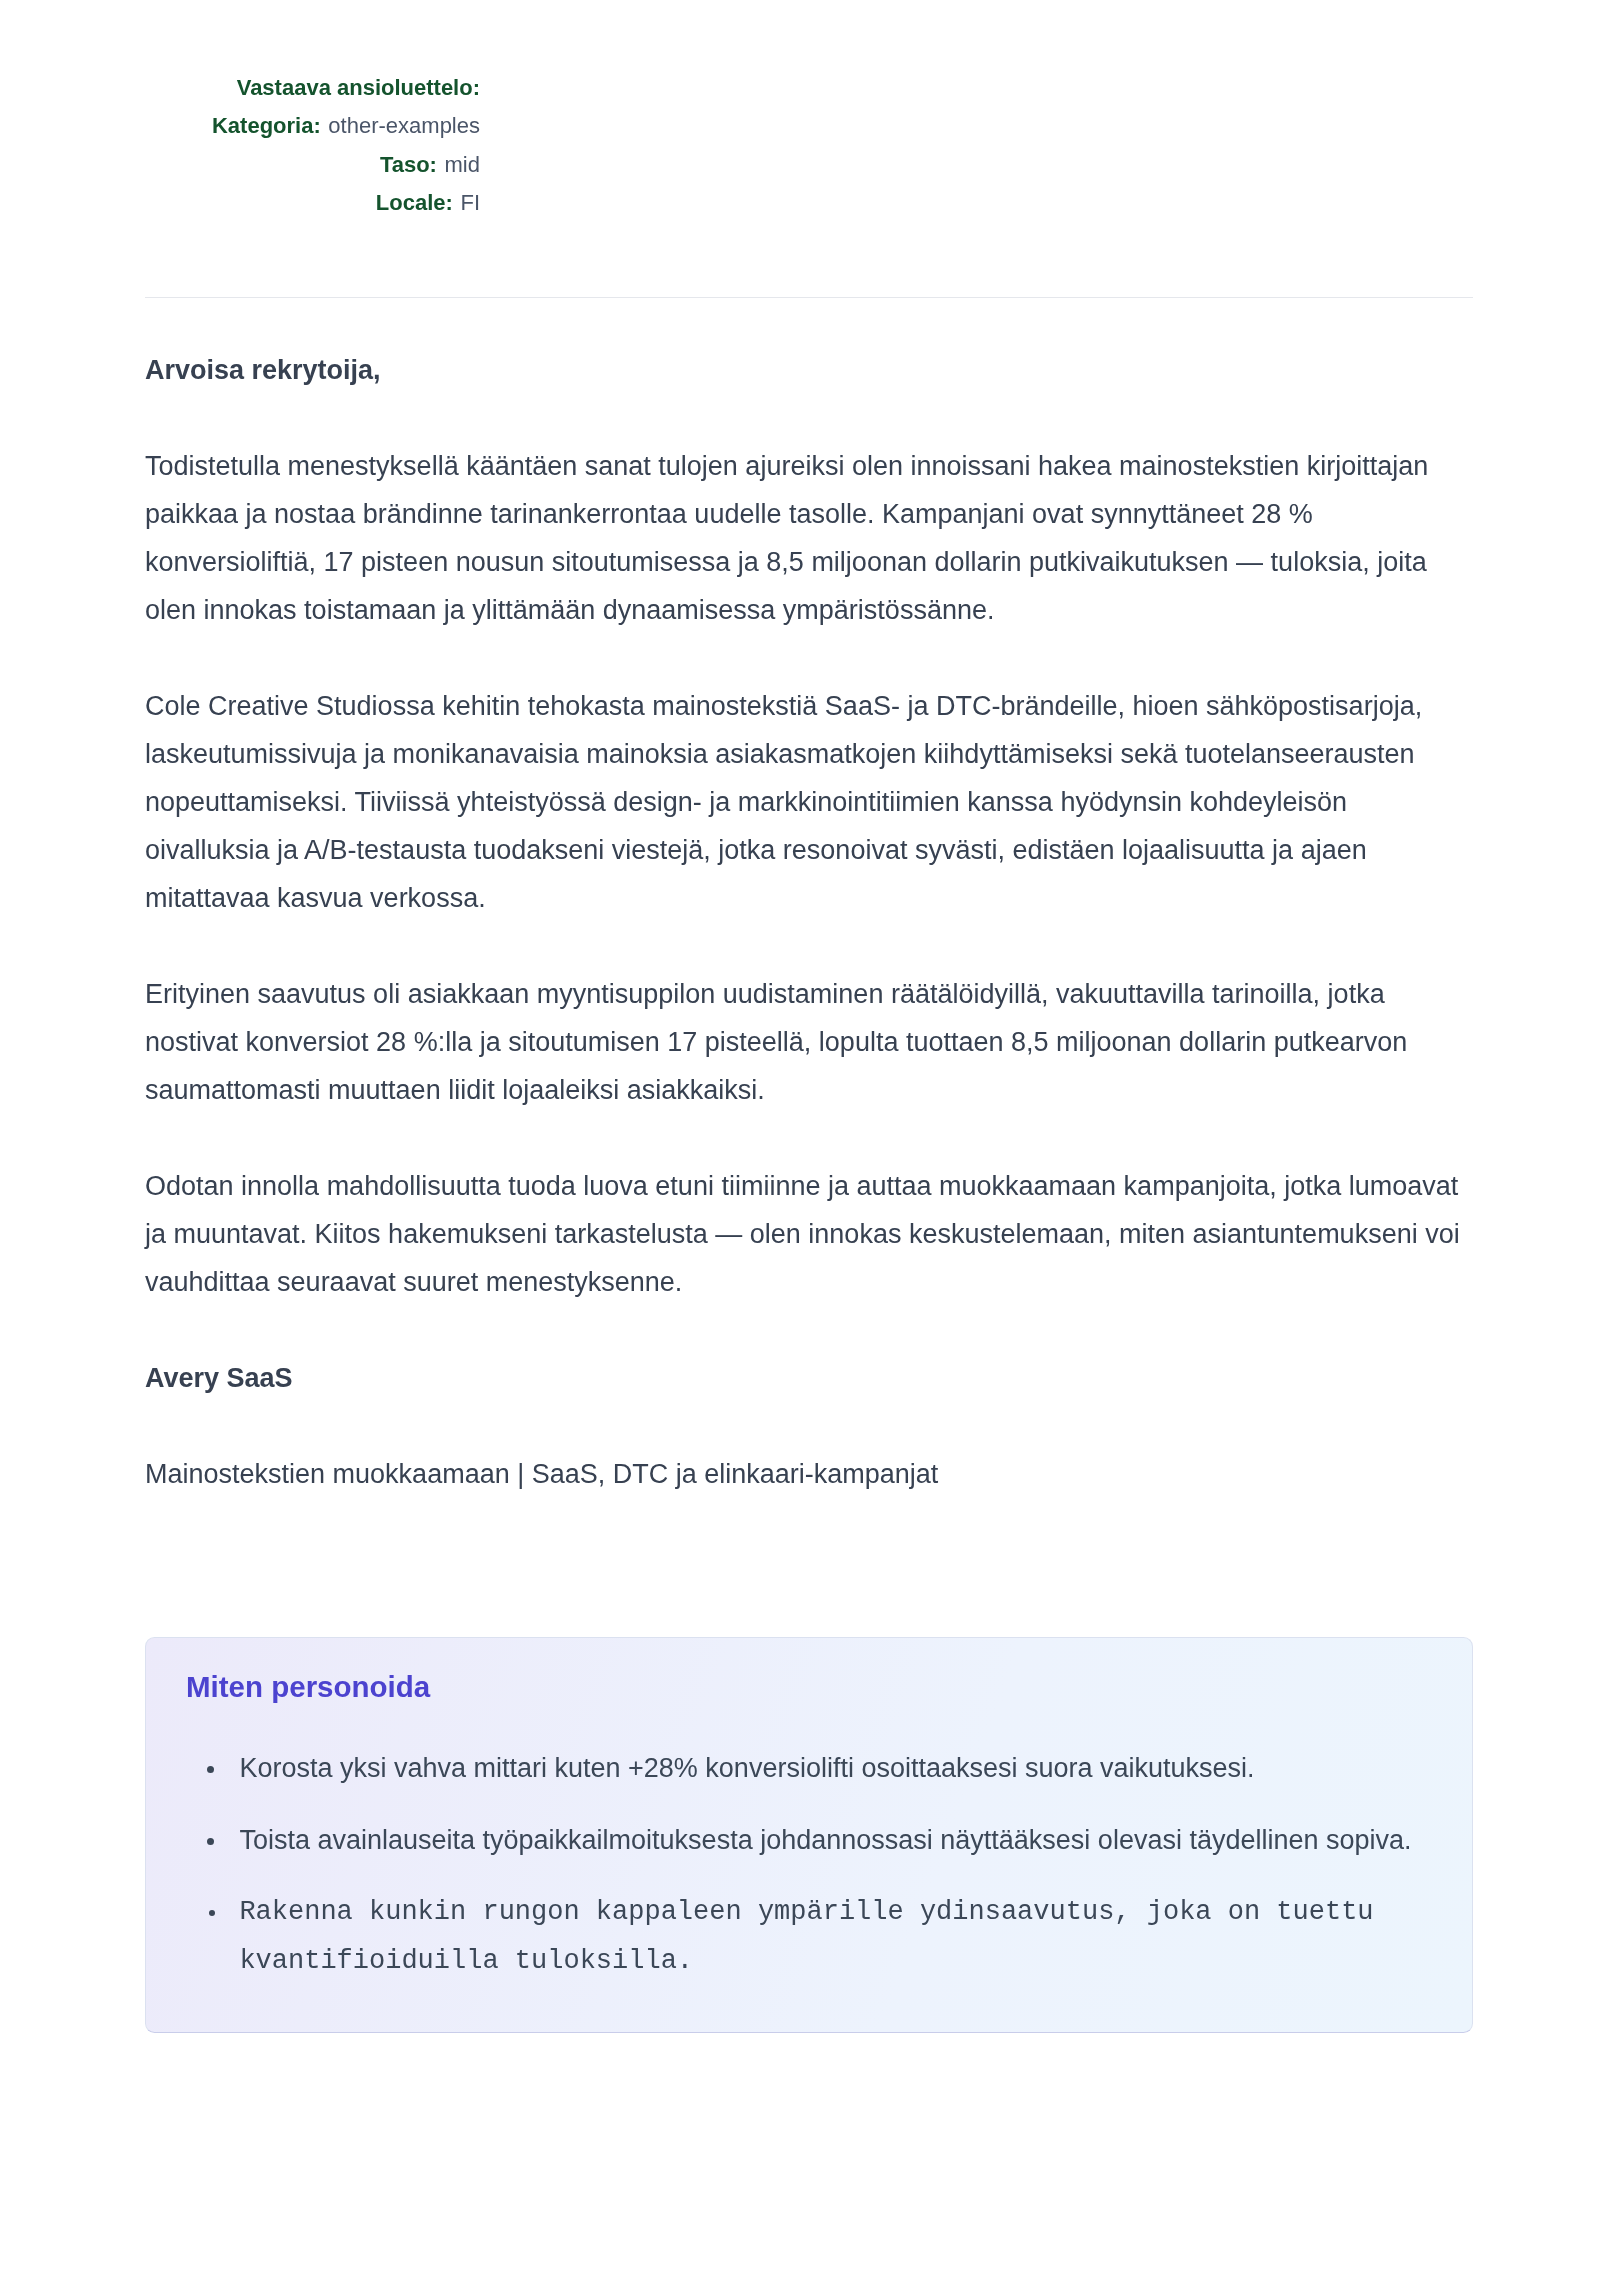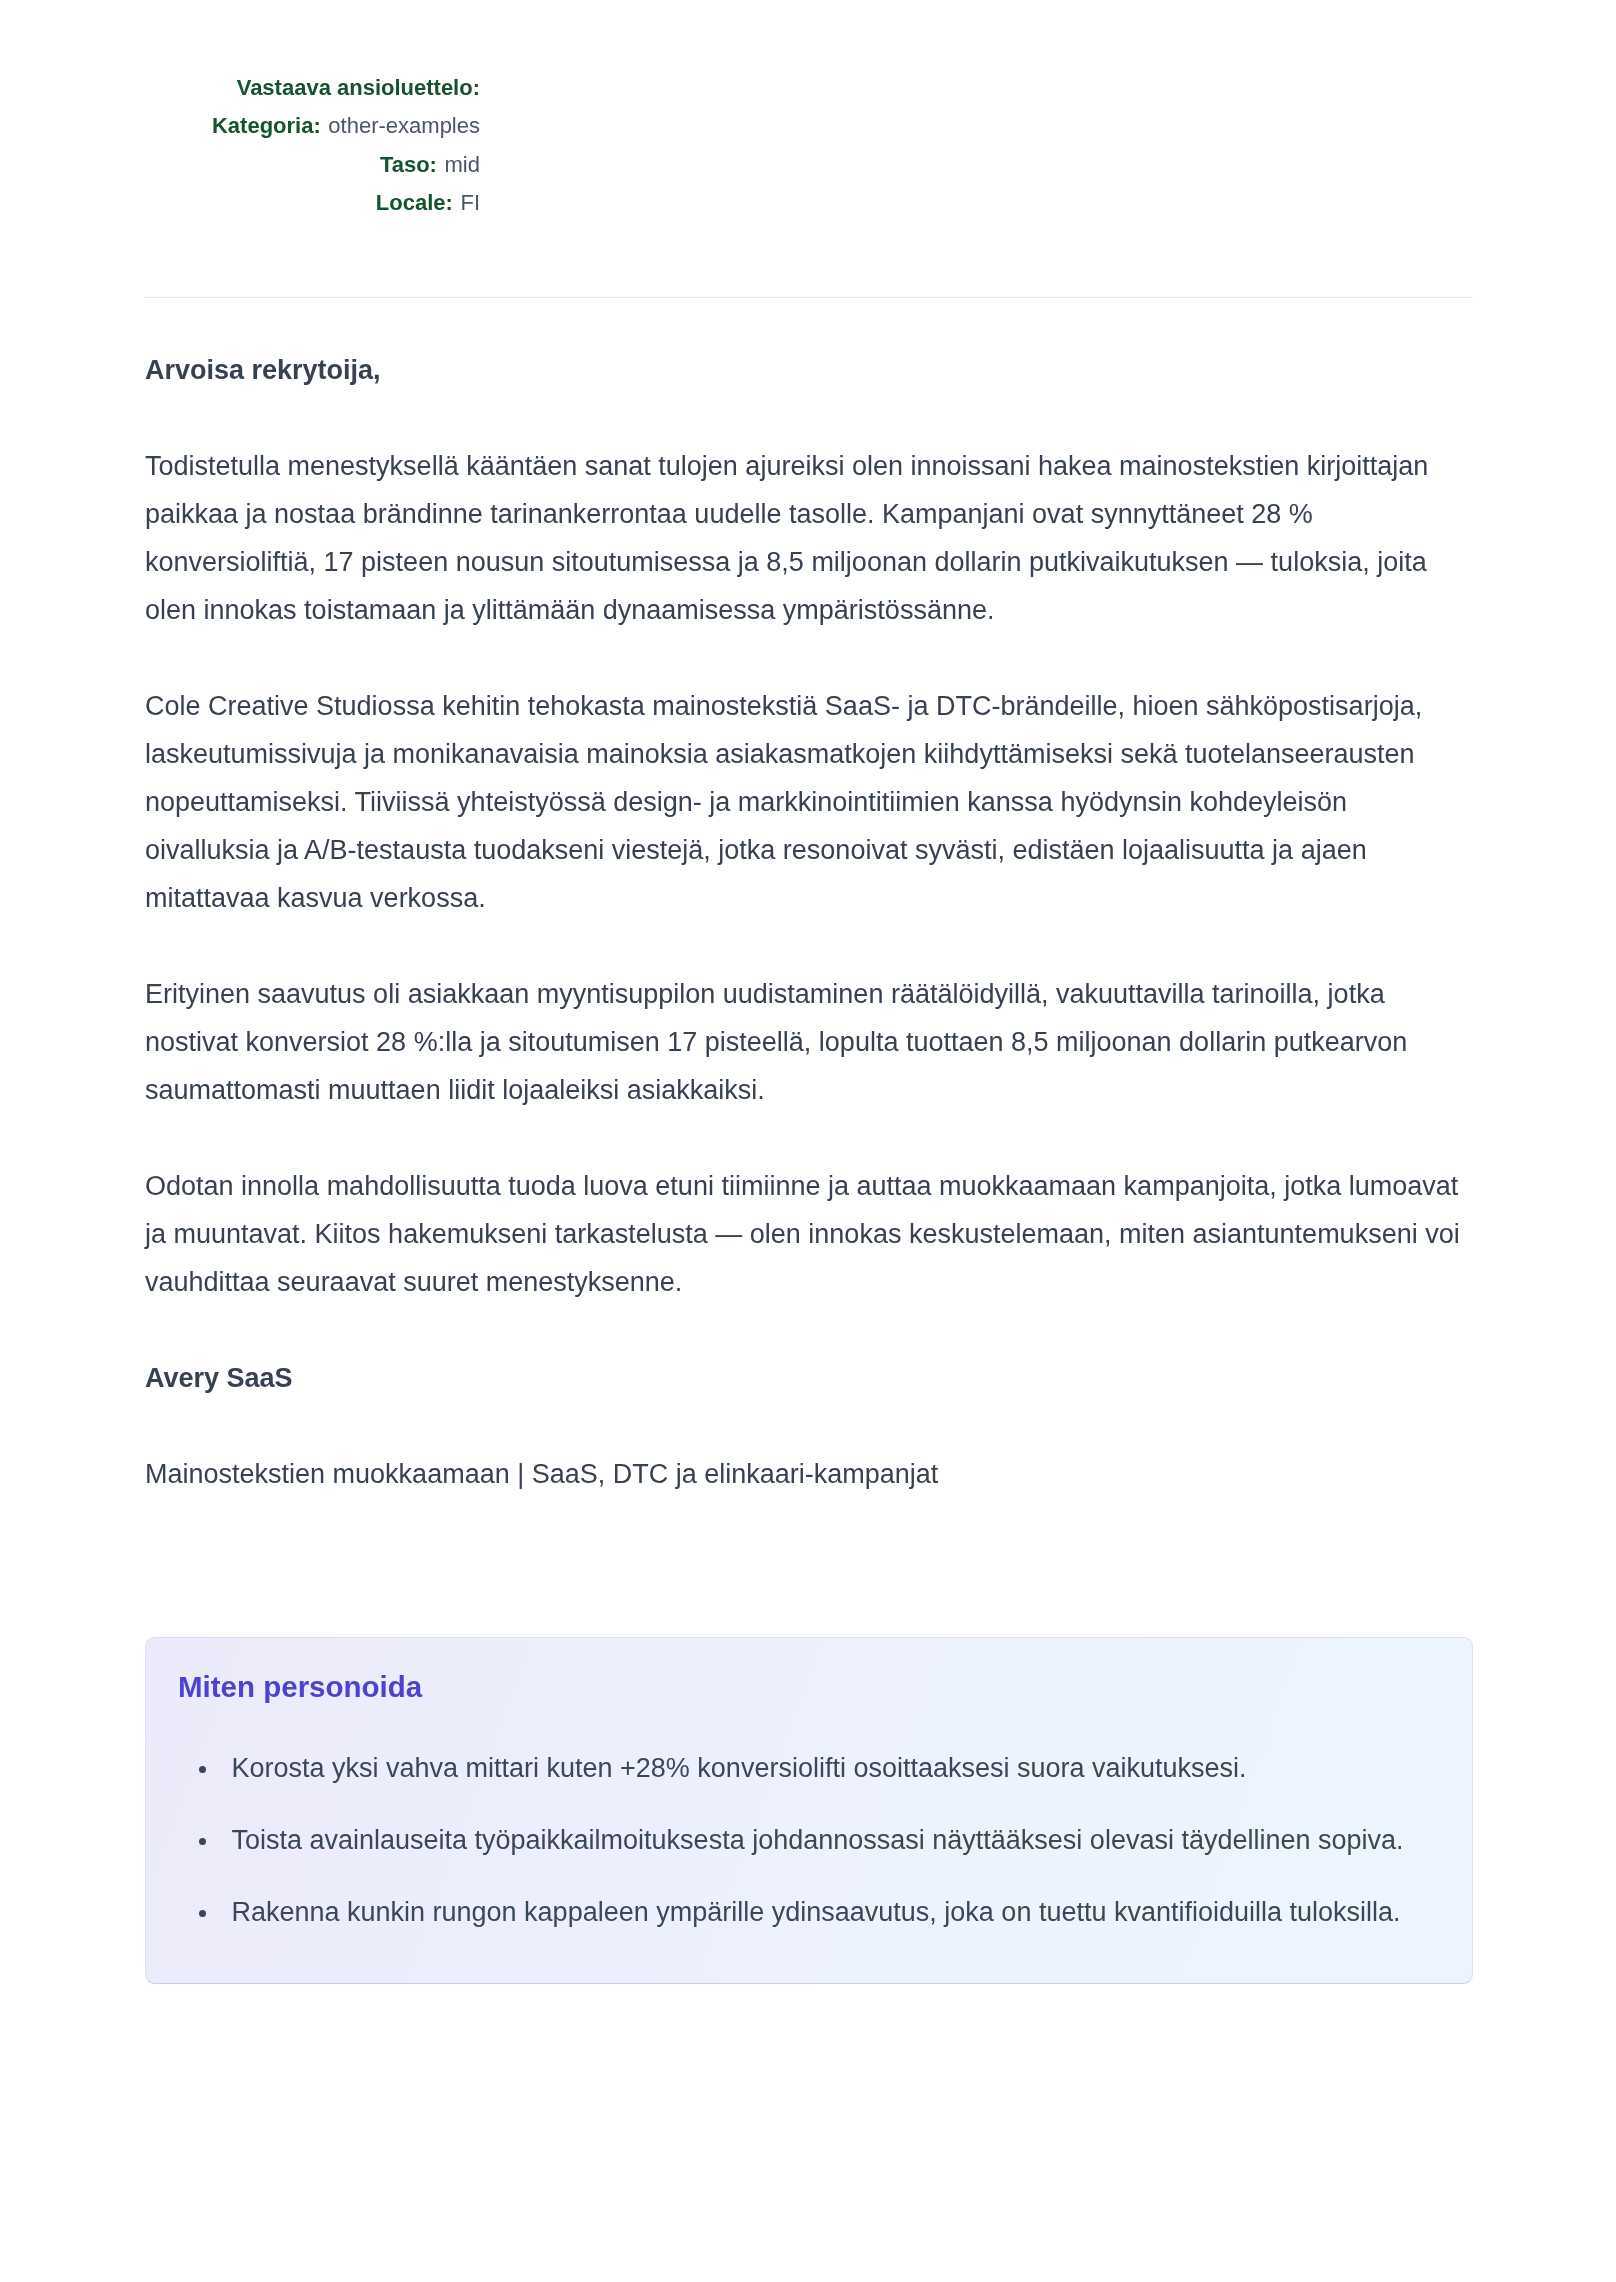--- a/index.html
+++ b/index.html
@@ -51,36 +51,36 @@
     margin:23px 0 0 0;
     font-size:27px;color:#374151;
   }
 
   
   .tips{
     margin-top:139px;
     border:1px solid #dbe1f0;border-bottom:1.9px solid #c9cdea;
     border-radius:9.5px;
     background:linear-gradient(110deg,#eceafa 0%,#edf3fd 60%,#ecf5fd 100%);
-    padding:32px 42px 46px 32px;
+    padding:32px 42px 46px 40px;
     box-sizing:border-box;
   }
   .tips-heading{
     margin:0 0 40px 0;
     font-size:29.5px;font-weight:700;color:#4c43cf;
   }
   .tips-list{
     margin:0;padding:0 0 0 42px;list-style:disc outside;
   }
   .tips-list li{
     margin:0 0 23px 0;padding-left:11.4px;
     font-size:27px;line-height:49px;color:#3b4757;
   }
   .tips-list li::marker{color:#3b4757;font-size:23px;}
-  .tips-list li:last-child{margin-bottom:0;}
+  .tips-list li:last-child{margin-bottom:0;font-family:Liberation Mono, monospace;}
 </style>
 </head>
 <body>
 
 <div class="page">
 
   <div class="header">
     <div class="meta">
       <div class="meta-row">
         <span class="meta-label" style="display:block">Vastaava ansioluettelo:</span>

